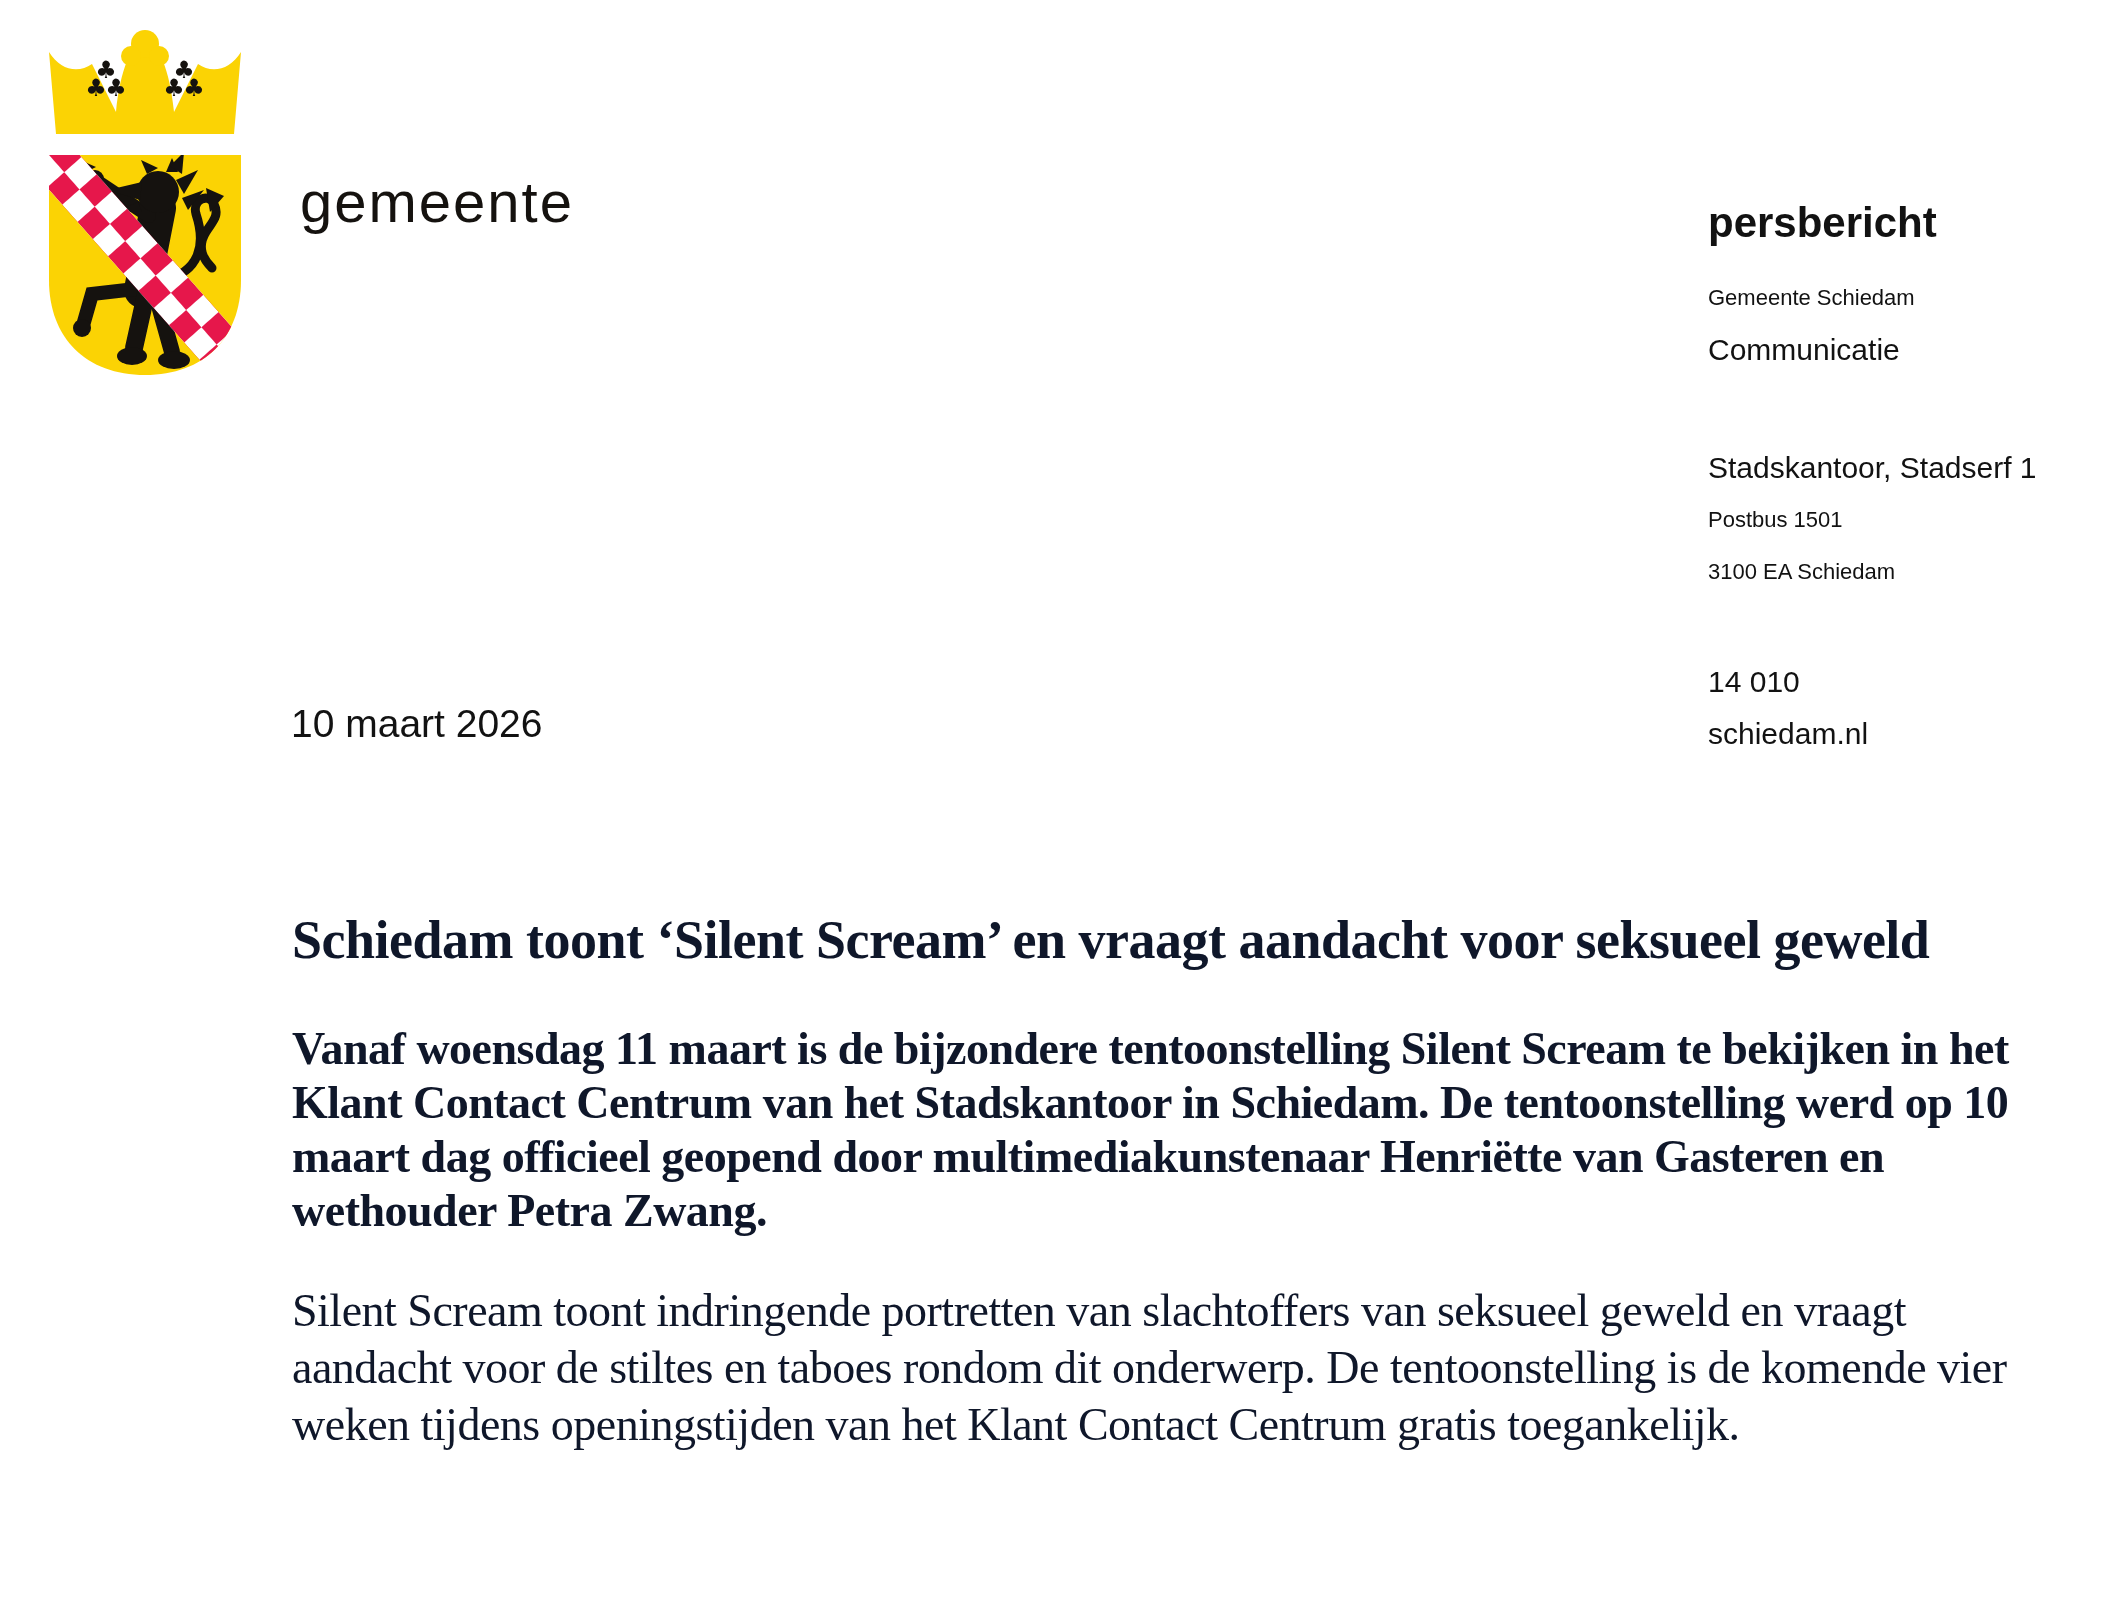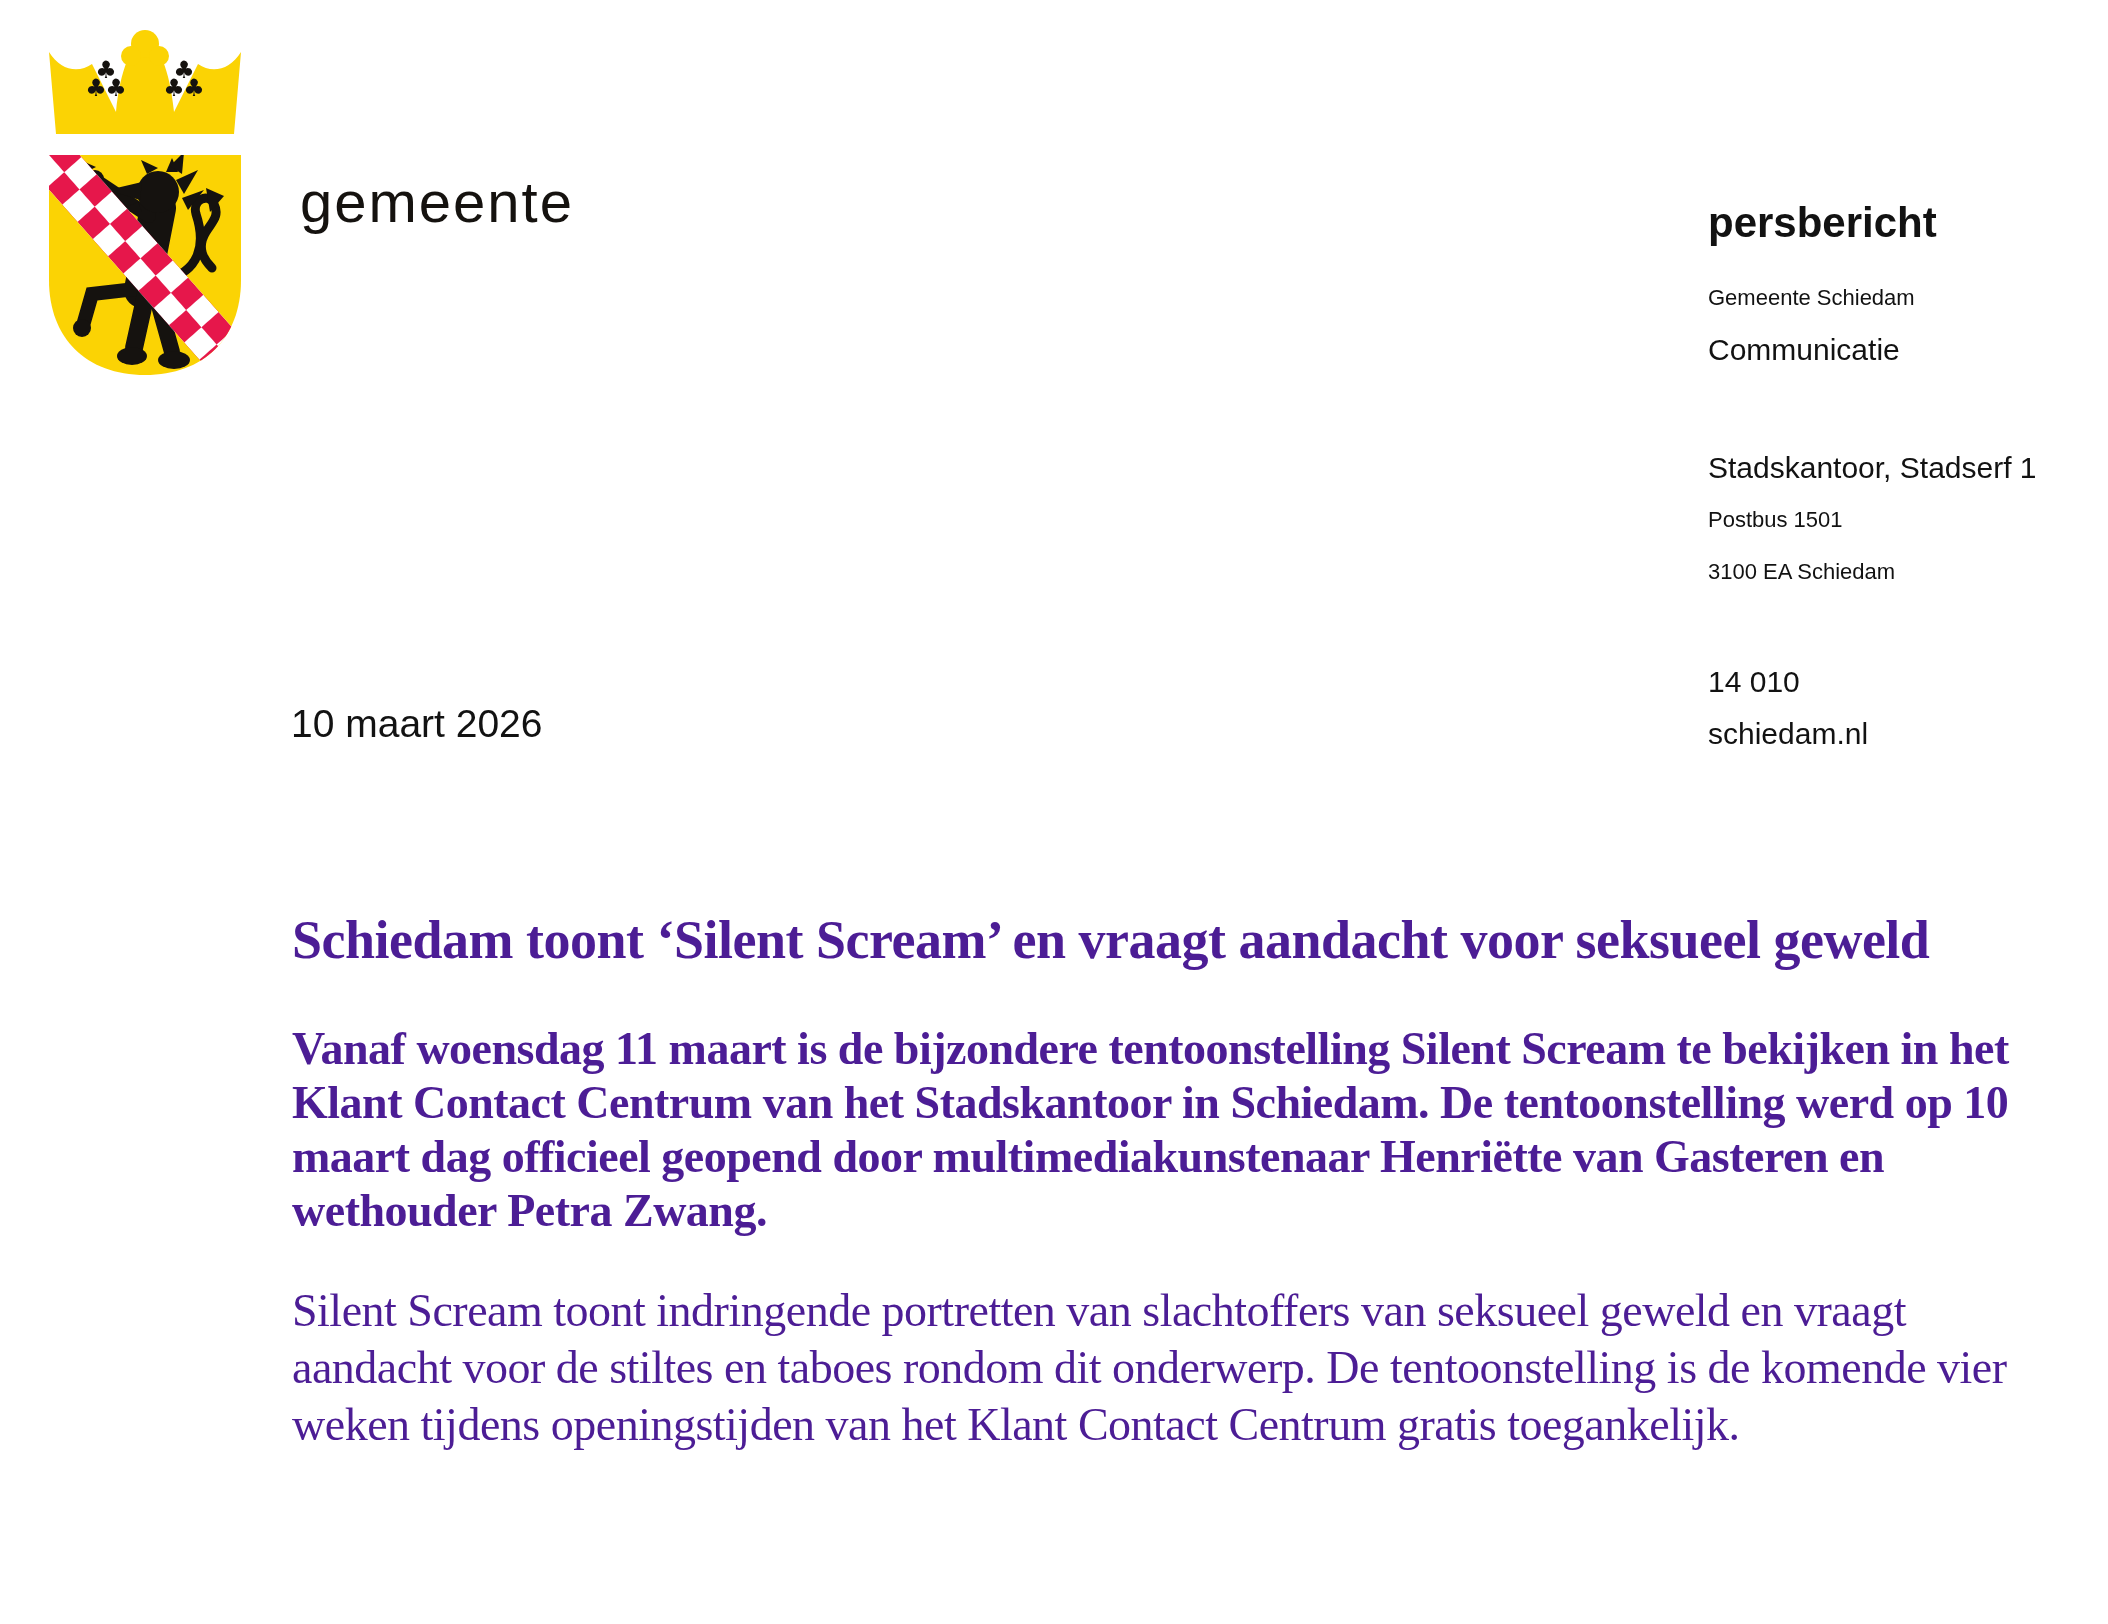--- a/index.html
+++ b/index.html
@@ -44,21 +44,21 @@
   
   .date-line {
     position: absolute; left: 291px; top: 700px;
     font-size: 39px; line-height: 48px;
   }
 
   
   .article {
     position: absolute; left: 292px; top: 912px; width: 1780px;
     font-family: "Liberation Serif", "DejaVu Serif", serif;
-    color: #4c1d95;
+    color: #0f172a;
   }
   .article h1 {
     font-size: 54px; line-height: 56px; font-weight: 700;
     letter-spacing: -0.5px;
   }
   .article .lead {
     margin-top: 54px;
     font-size: 46px; line-height: 54px; font-weight: 700;
     letter-spacing: -0.5px;
   }

